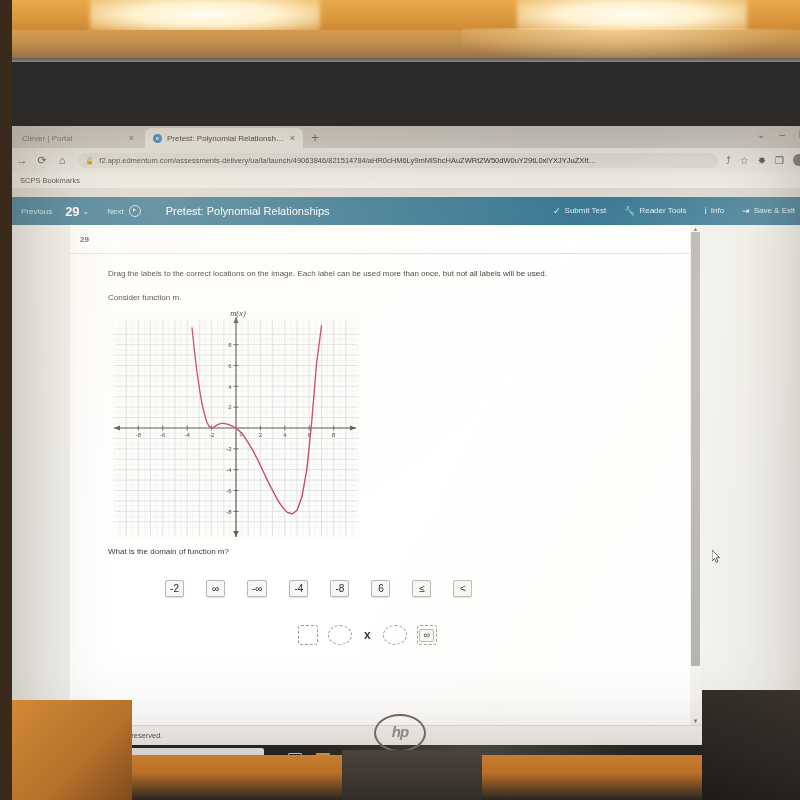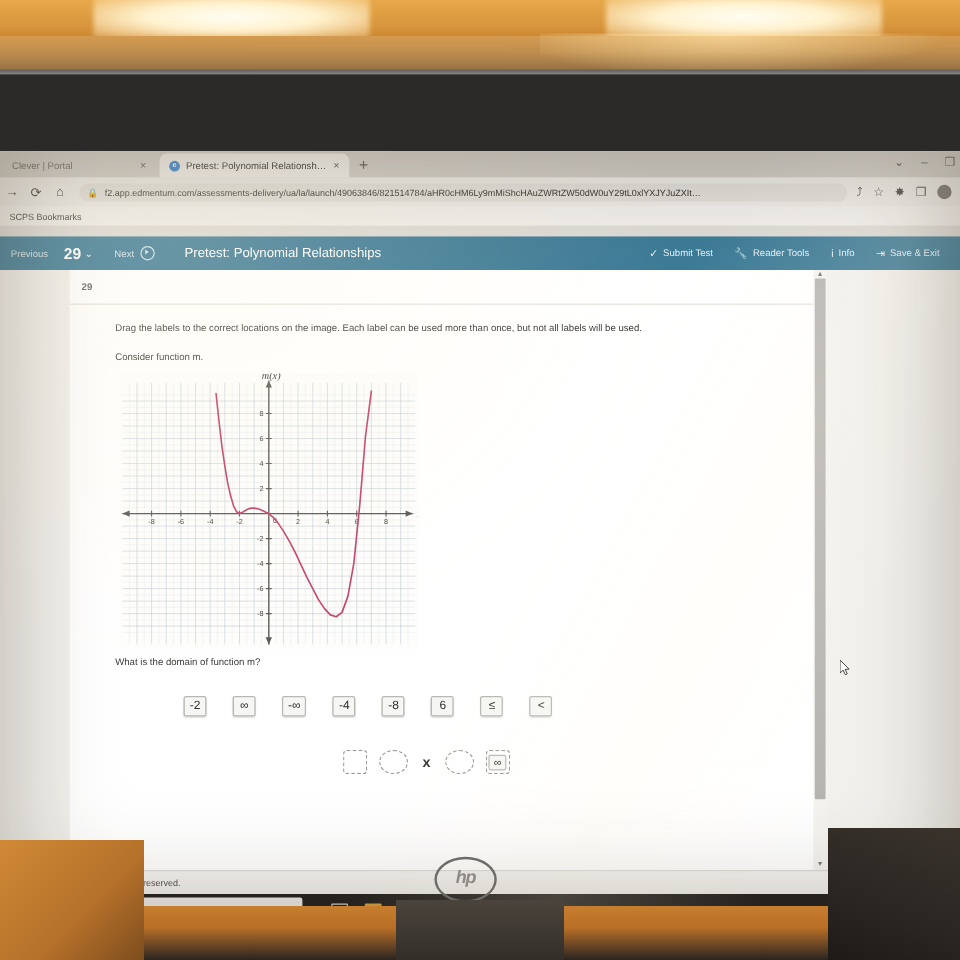--- a/index.html
+++ b/index.html
@@ -2,21 +2,21 @@
 <html><head>
 <meta charset="utf-8">
 <style>
   html,body{margin:0;padding:0;}
   body{
     width:800px;height:800px;overflow:hidden;position:relative;
     font-family:"Liberation Sans", sans-serif;
     background:#3a2a1c;
   }
   
-  #photo{position:absolute;inset:0;overflow:hidden;}
+  #photo{position:absolute;inset:0;overflow:hidden;margin-left:12px;}
   .ceiling{
     position:absolute;left:0;top:0;width:800px;height:34px;
     background:linear-gradient(180deg,#e8a84a 0%,#d9963c 60%,#c9842f 100%);
   }
   .light{
     position:absolute;top:-4px;height:36px;border-radius:3px;
     background:radial-gradient(ellipse at center,#fffdf4 0%,#fff2cf 45%,rgba(255,220,150,.25) 100%);
     filter:blur(2px);
   }
   .light.l1{left:78px;width:230px;}

